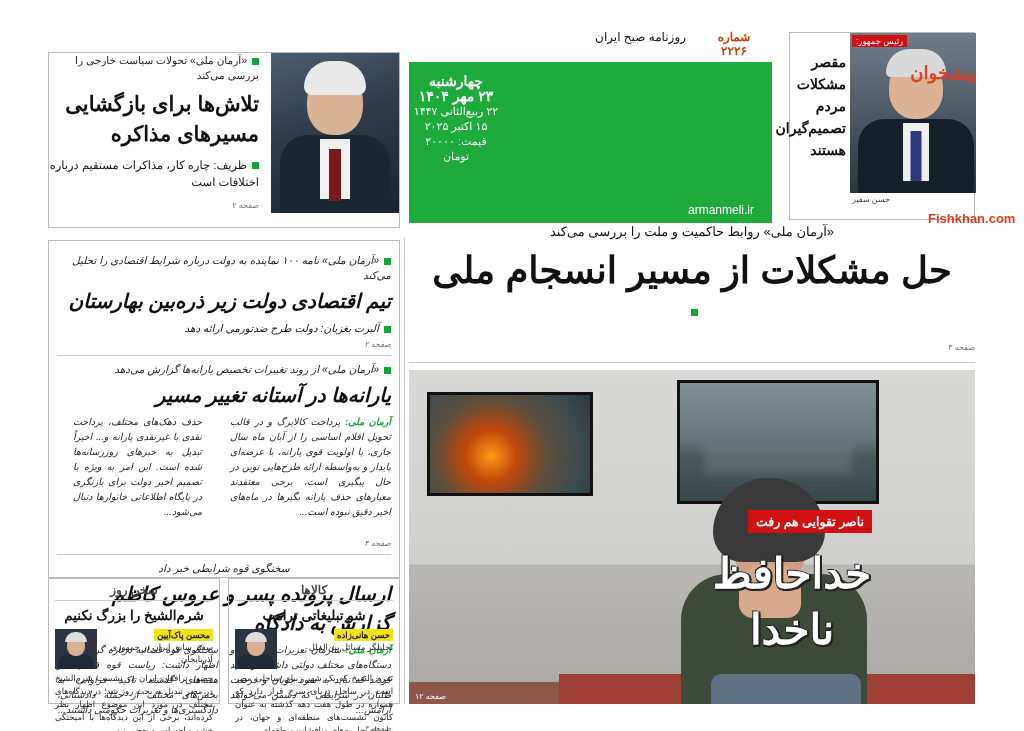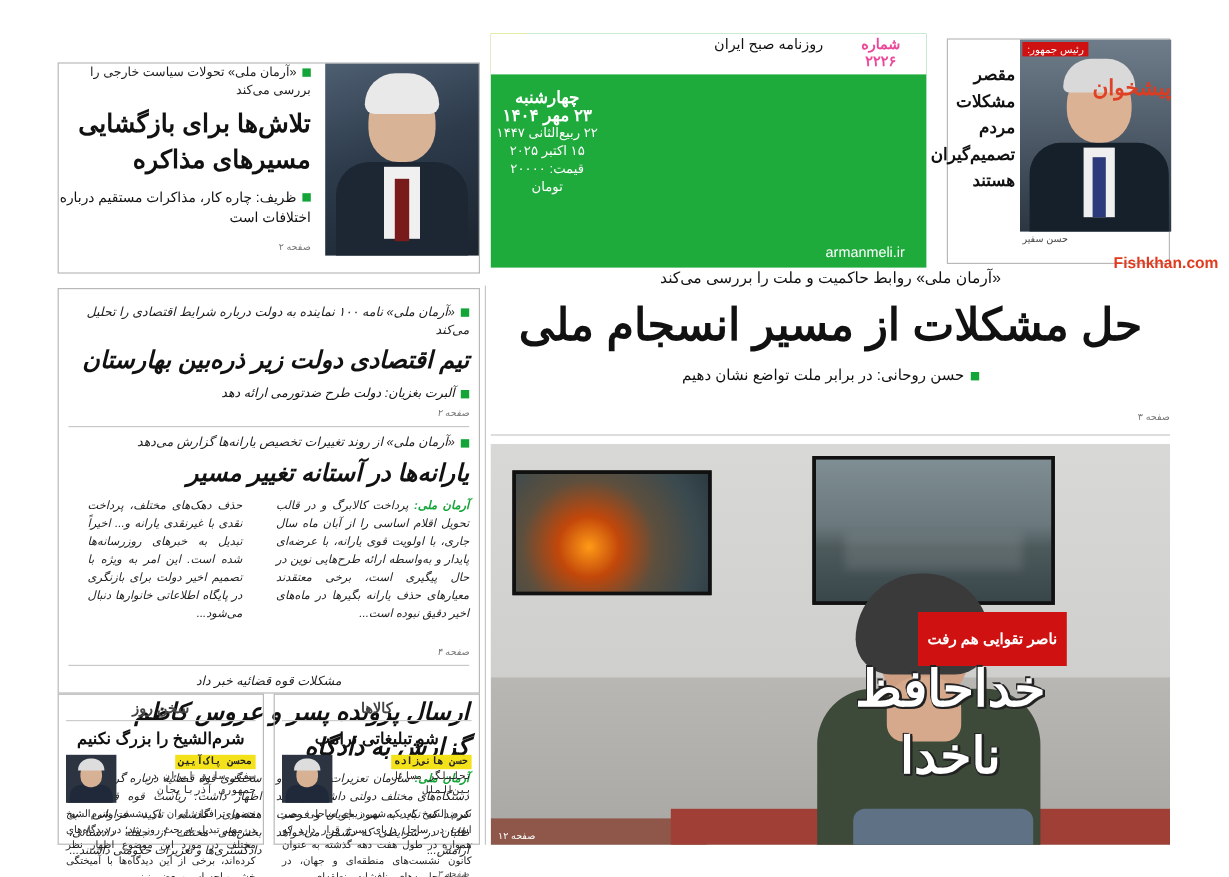--- a/index.html
+++ b/index.html
@@ -43,21 +43,21 @@
     position:absolute;right:18px;bottom:6px;color:#fff;font-size:12px;direction:ltr;
     font-family:"Liberation Sans",sans-serif;
   }
   .mast-top-strip{
     position:absolute;left:0;top:0;width:363px;height:34px;background:#fff;
   }
   .mast-tag{
     position:absolute;right:86px;top:2px;font-size:12px;color:#111;direction:rtl;
   }
   .mast-issue{
-    position:absolute;left:290px;top:2px;width:70px;text-align:center;color:#ec4899;font-weight:bold;
+    position:absolute;left:290px;top:2px;width:70px;text-align:center;color:#c2410c;font-weight:bold;
     font-size:12px;line-height:14px;direction:rtl;
   }
   .mast-date{
     position:absolute;left:4px;top:46px;width:86px;color:#fff;font-size:11px;line-height:15px;
     direction:rtl;text-align:center;
   }
   .mast-date .big{font-size:14px;font-weight:bold;}
   .corner-tri{
     position:absolute;left:0;top:0;width:0;height:0;
     border-left:30px solid #f5e52a;border-bottom:30px solid transparent;
@@ -86,21 +86,21 @@
   .story h2{margin:4px 0;font-size:20px;font-weight:bold;line-height:29px;direction:rtl;color:#111;}
   .story .kick{font-size:10.5px;line-height:15px;direction:rtl;color:#1e1e1e;}
   .story .sub{font-size:10.5px;line-height:16px;direction:rtl;color:#111;margin-top:4px;}
   .body-cols{column-count:2;column-gap:12px;font-size:9.5px;line-height:15px;direction:rtl;text-align:justify;color:#222;}
 
   
   #bottom-boxes{left:48px;top:578px;width:352px;height:126px;}
   .bbox{position:absolute;top:0;width:172px;height:126px;border:1px solid #b9b9b9;box-sizing:border-box;padding:4px 6px;}
   .bbox .bt{font-size:12px;font-weight:bold;color:#444;text-align:center;direction:rtl;border-bottom:1px solid #ccc;padding-bottom:3px;}
   .bbox h3{font-size:13.5px;font-weight:bold;line-height:19px;direction:rtl;margin:5px 0 4px;color:#111;text-align:center;}
-  .authorline{display:flex;flex-direction:row-reverse;align-items:flex-start;gap:5px;margin-bottom:3px;font-family:Liberation Mono, monospace;}
+  .authorline{display:flex;flex-direction:row-reverse;align-items:flex-start;gap:5px;margin-bottom:3px;}
   .author-ph{width:42px;height:40px;background:#2b3440;position:relative;overflow:hidden;flex:none;}
   .a-head{position:absolute;left:50%;top:7px;transform:translateX(-50%);width:18px;height:20px;border-radius:45%;background:#d7b194;}
   .a-hair{position:absolute;left:50%;top:3px;transform:translateX(-50%);width:22px;height:10px;border-radius:11px 11px 0 0;background:#ddd;}
   .a-body{position:absolute;left:50%;top:25px;transform:translateX(-50%);width:36px;height:20px;background:#20293a;border-radius:10px 10px 0 0;}
   .author-meta{font-size:8.5px;line-height:12px;direction:rtl;color:#222;flex:1;}
   .author-name{background:#f3e11a;display:inline-block;padding:0 3px;font-weight:bold;font-size:8.5px;}
   .bbox p{font-size:8.5px;line-height:13px;direction:rtl;text-align:justify;margin:3px 0 0;color:#222;}
 
   
   #pres-box{left:789px;top:32px;width:186px;height:188px;}
@@ -138,22 +138,22 @@
   .tv2 .scr:after{content:"";position:absolute;left:12%;top:52%;width:76%;height:26%;background:rgba(255,255,255,.10);filter:blur(4px);}
   .person{position:absolute;left:246px;top:108px;width:246px;height:226px;}
   .pr-hair{position:absolute;left:58px;top:0;width:112px;height:84px;background:#3a3a3a;border-radius:56px 56px 30px 30px;}
   .pr-face{position:absolute;left:78px;top:24px;width:74px;height:82px;background:#cf9f84;border-radius:44%;}
   .pr-hand{position:absolute;left:84px;top:86px;width:62px;height:54px;background:#d6a98d;border-radius:26px 26px 14px 14px;}
   .pr-coat{position:absolute;left:26px;top:96px;width:186px;height:132px;background:#3d4a3a;border-radius:46px 46px 0 0;}
   .pr-jeans{position:absolute;left:56px;top:196px;width:150px;height:40px;background:#5f7285;border-radius:10px;}
   .bench{position:absolute;left:150px;bottom:0;width:420px;height:30px;background:#9f3f36;}
   .bench2{position:absolute;left:0;bottom:0;width:180px;height:22px;background:#8e574a;}
   .cap-name{
-    position:absolute;right:86px;top:140px;background:#cf1111;color:#fff;font-size:12.5px;
-    padding:15px 8px;direction:rtl;font-weight:bold;
+    position:absolute;right:103px;top:140px;background:#cf1111;color:#fff;font-size:12.5px;
+    padding:4px 8px;direction:rtl;font-weight:bold;
   }
   .cap-big{
     position:absolute;right:58px;top:176px;width:250px;text-align:center;direction:rtl;
     color:#fff;font-weight:bold;font-size:42px;line-height:56px;
     text-shadow:2px 2px 0 #222, -1px -1px 0 #222, 2px 0 0 #222, 0 2px 0 #222;
   }
   .photo-pg{position:absolute;left:6px;bottom:3px;font-size:8px;color:#fff;direction:rtl;}
 
   
   .vrule{position:absolute;width:1px;background:#c7c7c7;}
@@ -247,21 +247,21 @@
           <span>پرداخت کالابرگ و در قالب تحویل اقلام اساسی را از آبان ماه سال جاری، با اولویت قوی یارانه، با عرضه‌ای پایدار و به‌واسطه ارائه طرح‌هایی نوین در حال پیگیری است، برخی معتقدند معیارهای حذف یارانه بگیرها در ماه‌های اخیر دقیق نبوده است...</span>
         </p>
         <p style="margin:16px;">حذف دهک‌های مختلف، پرداخت نقدی با غیرنقدی یارانه و... اخیراً تبدیل به خبرهای روزرسانه‌ها شده است. این امر به ویژه با تصمیم اخیر دولت برای بازنگری در پایگاه اطلاعاتی خانوارها دنبال می‌شود...</p>
       </div>
       <div class="pagemark" style="margin-top:4px;">صفحه ۴</div>
     </div>
 
     <div class="thinline"></div>
 
     <div class="story">
-      <div class="kick center">مشکلات قوه قضائیه خبر داد</div>
+      <div class="kick center">سخنگوی قوه شرایطی خبر داد</div>
       <h2>ارسال پرونده پسر و عروس کاظم گزارش به دادگاه</h2>
       <div class="body-cols">
         <p style="margin:0 0 6px;">
           <span class="green" style="font-weight:bold;">آرمان ملی:</span>
           <span>سازمان تعزیرات حکومتی و دستگاه‌های مختلف دولتی داشتند، و تاکید کردند که نباید به سود جویان و فرصت طلبان در شرایطی که دشمن می‌خواهد آرامش...</span>
         </p>
         <p style="margin:0;">سخنگوی قوه قضائیه درباره گرانی کالاها اظهار داشت: ریاست قوه قضائیه در هفته‌های گذشته تاکید فراوانی به بخش‌های مختلف از جمله دادستانی، دادگستری‌ها و تعزیرات حکومتی داشتند...</p>
       </div>
       <div class="pagemark" style="margin-top:4px;">صفحه ۳</div>
     </div>
@@ -303,21 +303,21 @@
       </div>
       <p>حضور ترافقان ایران در نشست شرم‌الشیخ در مصر تبدیل به بحث روز شد؛ در دیدگاه‌های مختلف در مورد این موضوع اظهار نظر کرده‌اند، برخی از این دیدگاه‌ها با آمیختگی خشم و احساس و بعضی نیز...</p>
 
     </div>
   </div>
 
   <div class="bx" id="lead">
     <div class="lead-kicker">«آرمان ملی» روابط حاکمیت و ملت را بررسی می‌کند</div>
     <div class="lead-head">حل مشکلات از مسیر انسجام ملی</div>
     <div class="lead-sub">
-      <span class="bullet"></span><span>حسن روحانی: در برابر ملت تواضع نشان دهیم</span>
+      <span class="bullet"></span>
     </div>
     <div class="lead-pg">صفحه ۳</div>
   </div>
 
   <div class="bx" id="mainphoto">
     <div class="wall"></div>
     <div class="tv tv1">
         <div class="scr"></div>
       </div>
     <div class="tv tv2">

